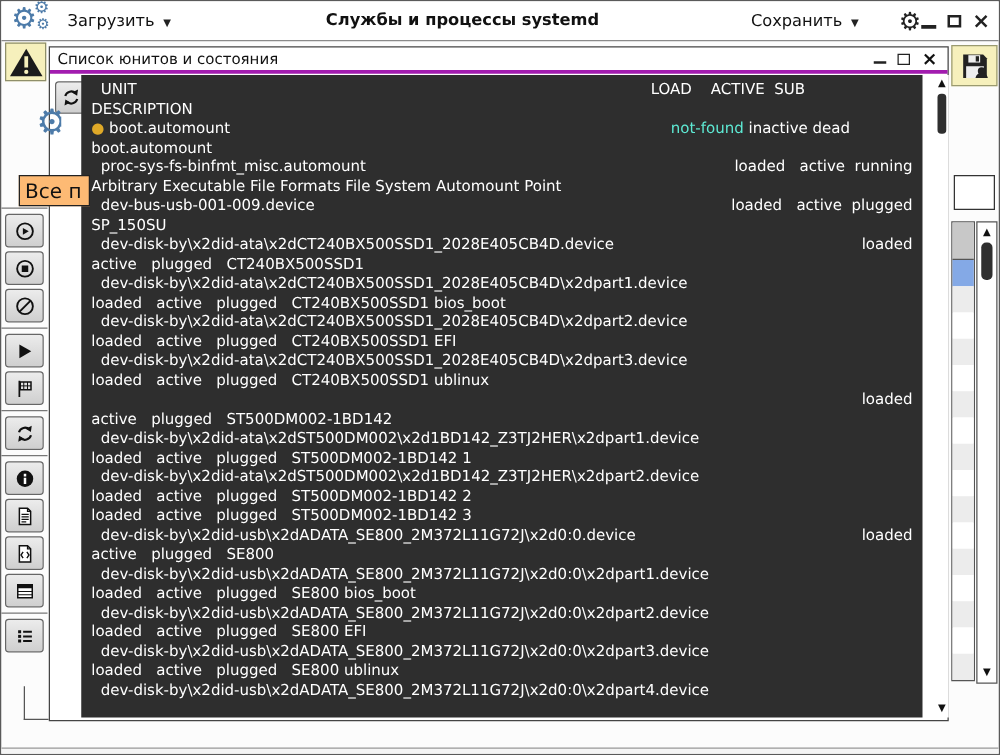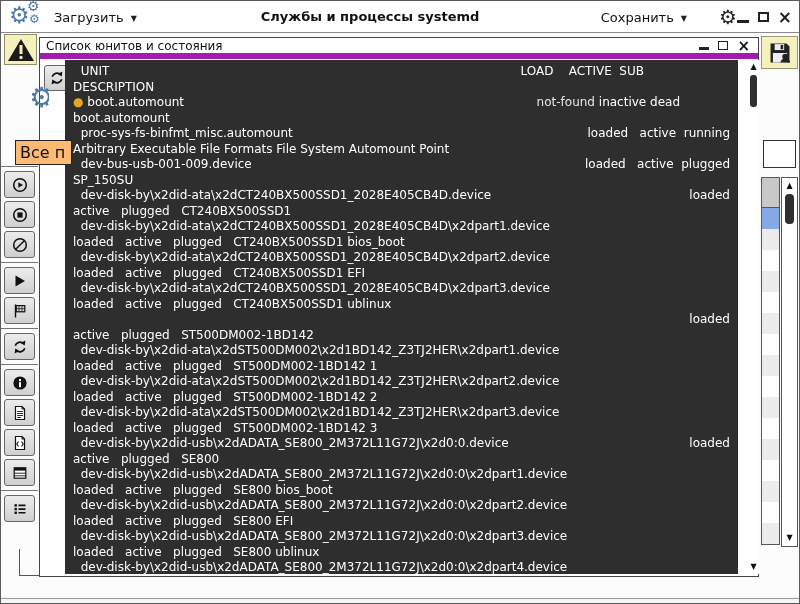--- a/index.html
+++ b/index.html
@@ -41,21 +41,21 @@
   .tf-sel{height:21px;background:#84a9e6;}
   .tf-row{height:21px;}
   .inputfrag{position:absolute;left:762px;top:139px;width:33px;height:28px;border:1px solid #333;background:#fff;z-index:1;}
   .vscroll{position:absolute;left:780px;top:176px;width:17px;height:370px;border:1px solid #555;background:#fff;z-index:1;}
   .arr{font-size:8px;line-height:10px;color:#111;text-align:center;width:100%;}
   .vscroll .arr.up{position:absolute;top:3px;}
   .vscroll .arr.dn{position:absolute;bottom:3px;}
   .vthumb{position:absolute;left:3px;top:16px;width:9px;height:30px;background:#2f2f2f;border-radius:4px;}
   
   .dialog{position:absolute;left:38px;top:36px;width:720px;height:540px;background:#fff;border:1px solid #444;z-index:5;}
-  .dtitlebar{position:absolute;left:0;top:0;width:100%;height:21px;border-bottom:6px solid #a21caf;display:flex;align-items:center;}
+  .dtitlebar{position:absolute;left:0;top:0;width:100%;height:21px;border-bottom:3px solid #a21caf;display:flex;align-items:center;}
   .dtitle{font-size:12px;padding-left:6px;flex:1 1 auto;}
   .dcontrols{display:flex;align-items:center;gap:9px;padding-right:8px;}
   .d-min{width:10px;height:2.5px;background:#222;margin-top:6px;}
   .d-max{width:10px;height:9px;border:1.5px solid #222;}
   .d-close{font-size:15px;font-weight:900;line-height:14px;color:#111;}
   .dreload{position:absolute;left:4px;top:27px;width:26px;height:26px;background:linear-gradient(#ececec,#cfcfcf);border:1px solid #666;border-radius:3px;display:flex;align-items:center;justify-content:center;}
   .terminal{position:absolute;left:25px;top:22px;width:673px;height:514px;background:#2e2e2e;color:#fff;font-size:12px;overflow:hidden;padding:4px 8px 0 8px;}
   .tline{display:flex;white-space:pre;height:15.5px;line-height:15.5px;}
   .tl{flex:0 0 auto;}
   .tr{margin-left:auto;}
@@ -247,41 +247,40 @@
           <path d="M3.2 6.8 A5 5 0 0 1 11.5 4.6" fill="none" stroke="#111" stroke-width="1.7"></path>
           <path d="M13.4 1.6 L12.7 6.5 L8.6 4.0 Z" fill="#111"></path>
           <path d="M12.8 9.2 A5 5 0 0 1 4.5 11.4" fill="none" stroke="#111" stroke-width="1.7"></path>
           <path d="M2.6 14.4 L3.3 9.5 L7.4 12.0 Z" fill="#111"></path>
         </svg>
     </div>
     <div class="terminal">
       <div>
           <div class="tline"><span class="tl"><span>  UNIT</span></span><span class="tr" style="margin-right: 86px;"><span>LOAD    ACTIVE  SUB</span></span></div>
           <div class="tline"><span class="tl"><span>DESCRIPTION</span></span></div>
-          <div class="tline"><span class="tl"><span style="color: rgb(223, 169, 40);">● </span><span>boot.automount</span></span><span class="tr" style="margin-right: 50px;"><span style="color: #e5e5e5;">not-found</span><span> inactive dead</span></span></div>
+          <div class="tline"><span class="tl"><span style="color: rgb(223, 169, 40);">● </span><span>boot.automount</span></span><span class="tr" style="margin-right: 50px;"><span style="color: #5eead4;">not-found</span><span> inactive dead</span></span></div>
           <div class="tline"><span class="tl"><span>boot.automount</span></span></div>
           <div class="tline"><span class="tl"><span>  proc-sys-fs-binfmt_misc.automount</span></span><span class="tr"><span>loaded   active  running</span></span></div>
           <div class="tline"><span class="tl"><span>Arbitrary Executable File Formats File System Automount Point</span></span></div>
           <div class="tline"><span class="tl"><span>  dev-bus-usb-001-009.device</span></span><span class="tr"><span>loaded   active  plugged</span></span></div>
           <div class="tline"><span class="tl"><span>SP_150SU</span></span></div>
           <div class="tline"><span class="tl"><span>  dev-disk-by\x2did-ata\x2dCT240BX500SSD1_2028E405CB4D.device</span></span><span class="tr"><span>loaded</span></span></div>
           <div class="tline"><span class="tl"><span>active   plugged   CT240BX500SSD1</span></span></div>
           <div class="tline"><span class="tl"><span>  dev-disk-by\x2did-ata\x2dCT240BX500SSD1_2028E405CB4D\x2dpart1.device</span></span></div>
           <div class="tline"><span class="tl"><span>loaded   active   plugged   CT240BX500SSD1 bios_boot</span></span></div>
           <div class="tline"><span class="tl"><span>  dev-disk-by\x2did-ata\x2dCT240BX500SSD1_2028E405CB4D\x2dpart2.device</span></span></div>
           <div class="tline"><span class="tl"><span>loaded   active   plugged   CT240BX500SSD1 EFI</span></span></div>
           <div class="tline"><span class="tl"><span>  dev-disk-by\x2did-ata\x2dCT240BX500SSD1_2028E405CB4D\x2dpart3.device</span></span></div>
           <div class="tline"><span class="tl"><span>loaded   active   plugged   CT240BX500SSD1 ublinux</span></span></div>
           <div class="tline"><span class="tr"><span>loaded</span></span></div>
           <div class="tline"><span class="tl"><span>active   plugged   ST500DM002-1BD142</span></span></div>
           <div class="tline"><span class="tl"><span>  dev-disk-by\x2did-ata\x2dST500DM002\x2d1BD142_Z3TJ2HER\x2dpart1.device</span></span></div>
           <div class="tline"><span class="tl"><span>loaded   active   plugged   ST500DM002-1BD142 1</span></span></div>
           <div class="tline"><span class="tl"><span>  dev-disk-by\x2did-ata\x2dST500DM002\x2d1BD142_Z3TJ2HER\x2dpart2.device</span></span></div>
           <div class="tline"><span class="tl"><span>loaded   active   plugged   ST500DM002-1BD142 2</span></span></div>
-          <div class="tline"><span class="tl"><span>  dev-disk-by\x2did-ata\x2dST500DM002\x2d1BD142_Z3TJ2HER\x2dpart3.device</span></span></div>
           <div class="tline"><span class="tl"><span>loaded   active   plugged   ST500DM002-1BD142 3</span></span></div>
           <div class="tline"><span class="tl"><span>  dev-disk-by\x2did-usb\x2dADATA_SE800_2M372L11G72J\x2d0:0.device</span></span><span class="tr"><span>loaded</span></span></div>
           <div class="tline"><span class="tl"><span>active   plugged   SE800</span></span></div>
           <div class="tline"><span class="tl"><span>  dev-disk-by\x2did-usb\x2dADATA_SE800_2M372L11G72J\x2d0:0\x2dpart1.device</span></span></div>
           <div class="tline"><span class="tl"><span>loaded   active   plugged   SE800 bios_boot</span></span></div>
           <div class="tline"><span class="tl"><span>  dev-disk-by\x2did-usb\x2dADATA_SE800_2M372L11G72J\x2d0:0\x2dpart2.device</span></span></div>
           <div class="tline"><span class="tl"><span>loaded   active   plugged   SE800 EFI</span></span></div>
           <div class="tline"><span class="tl"><span>  dev-disk-by\x2did-usb\x2dADATA_SE800_2M372L11G72J\x2d0:0\x2dpart3.device</span></span></div>
           <div class="tline"><span class="tl"><span>loaded   active   plugged   SE800 ublinux</span></span></div>
           <div class="tline"><span class="tl"><span>  dev-disk-by\x2did-usb\x2dADATA_SE800_2M372L11G72J\x2d0:0\x2dpart4.device</span></span></div>

